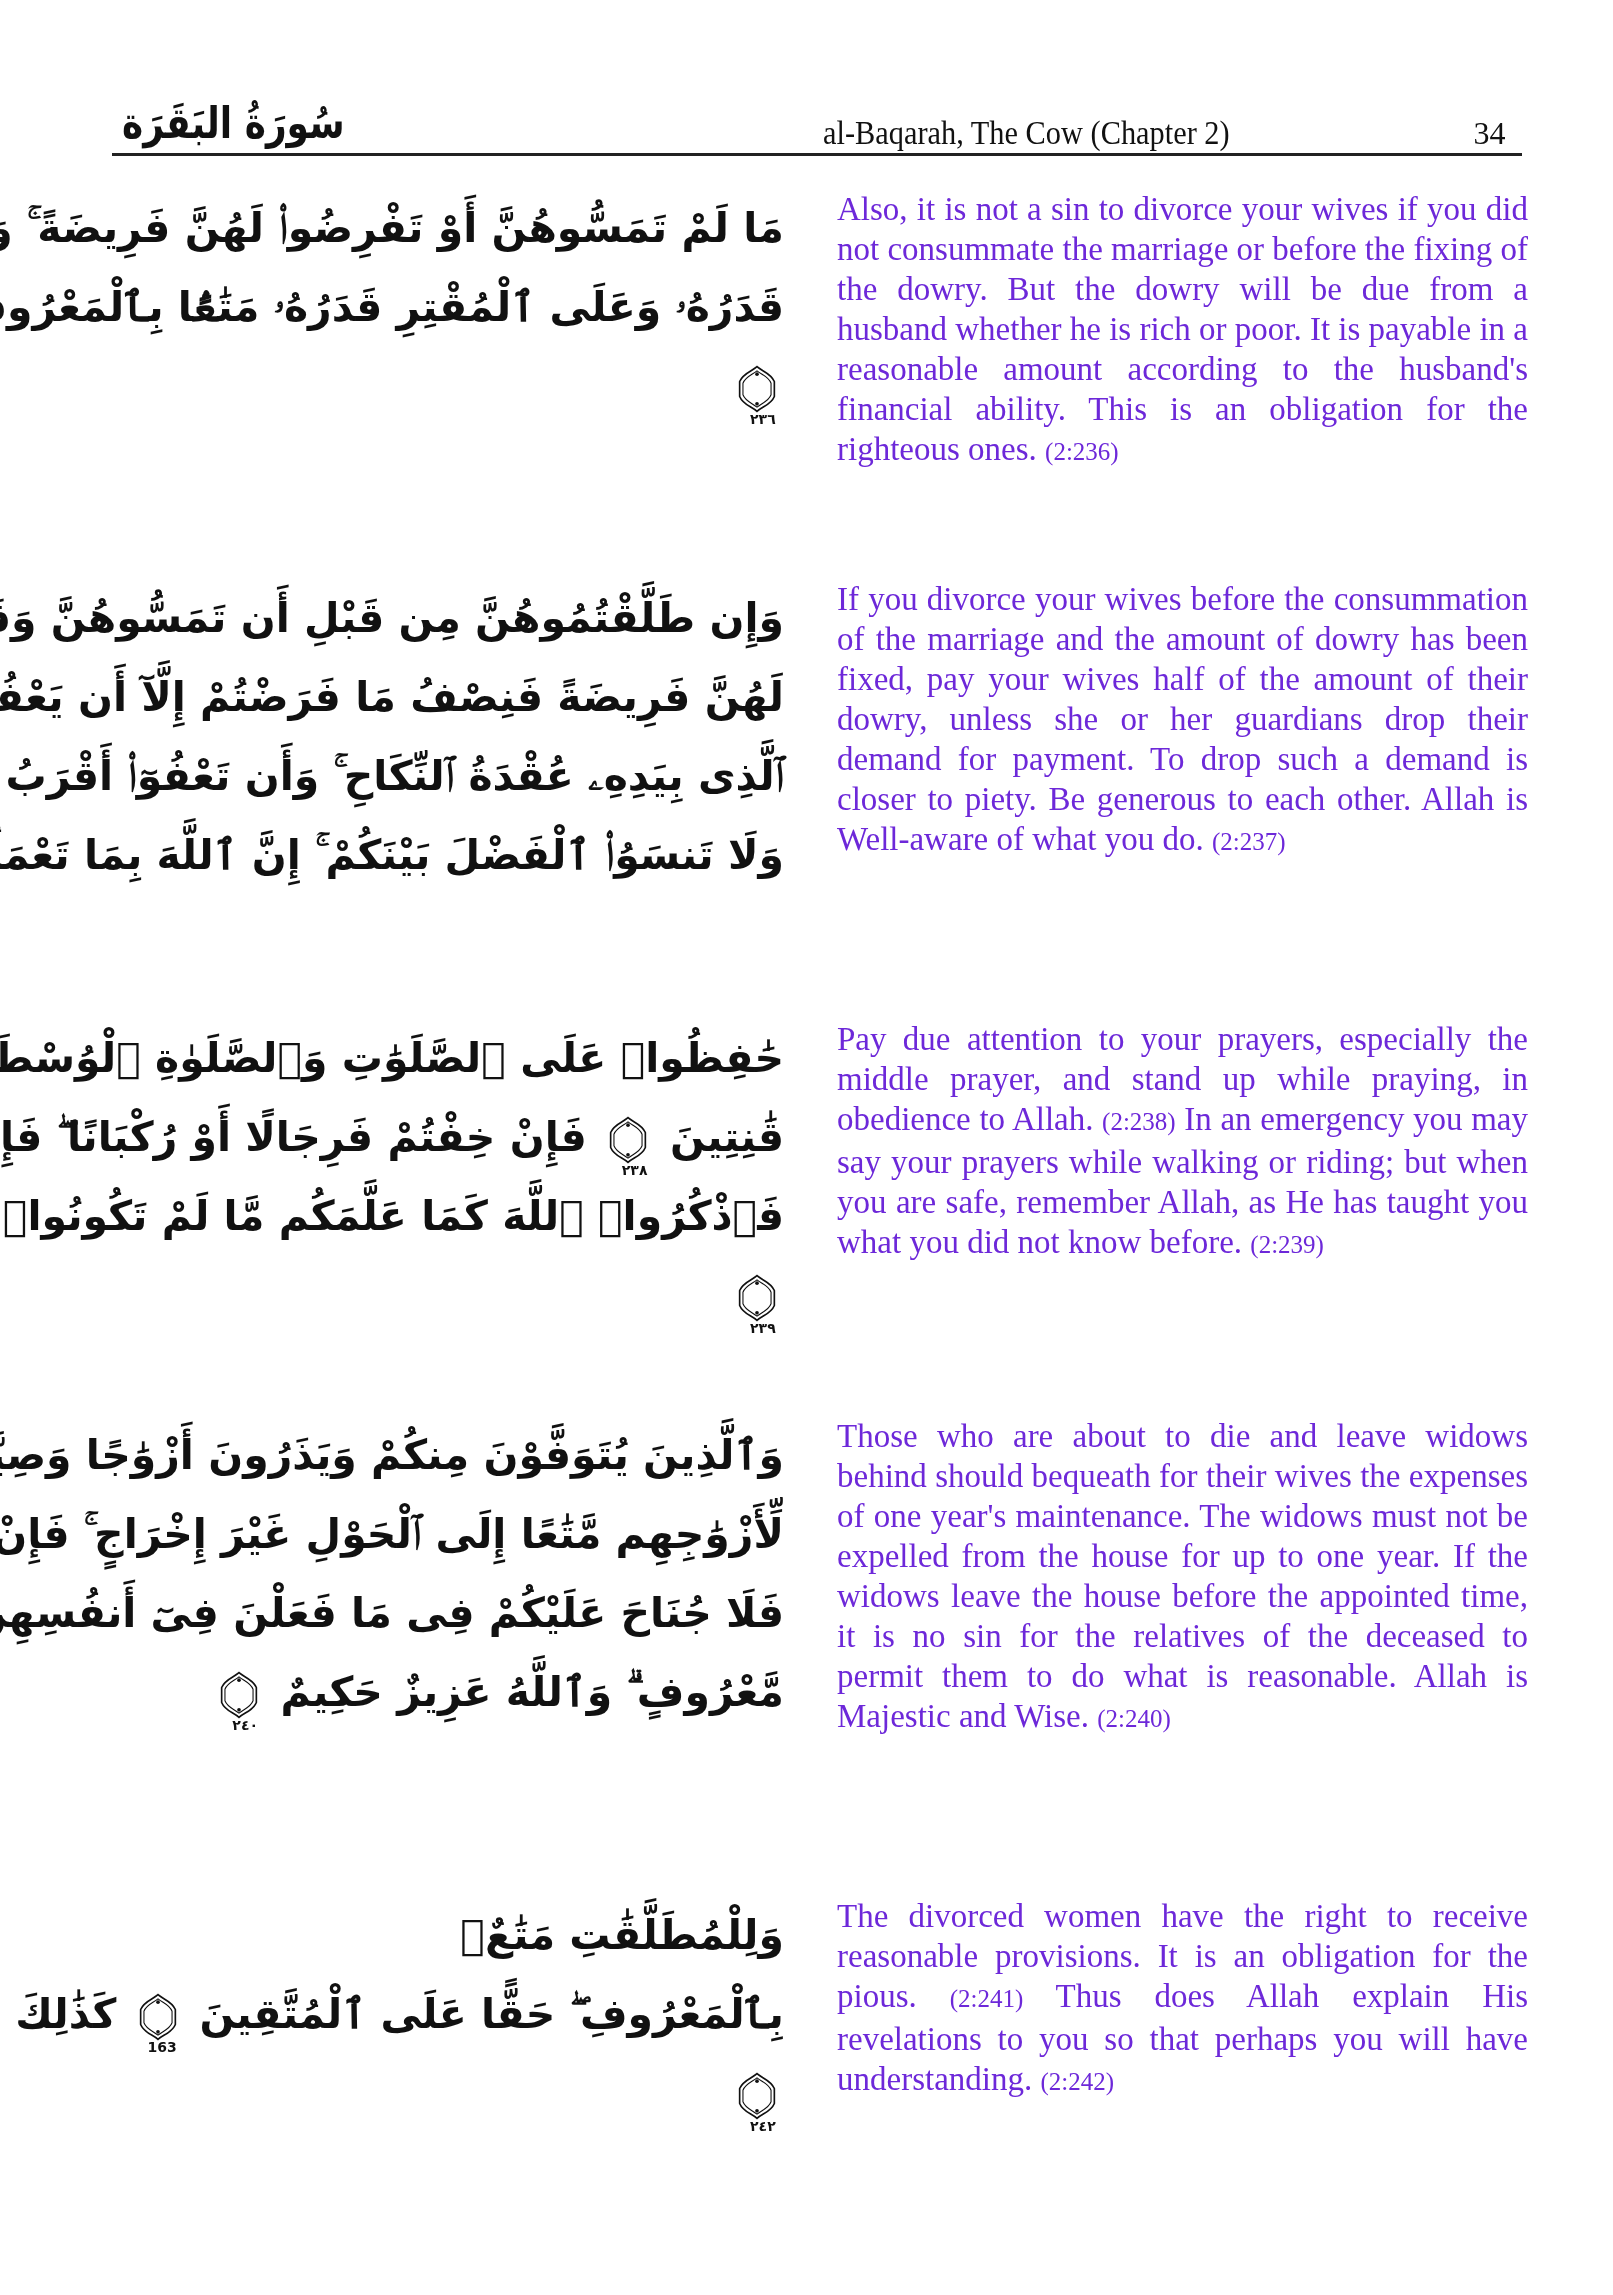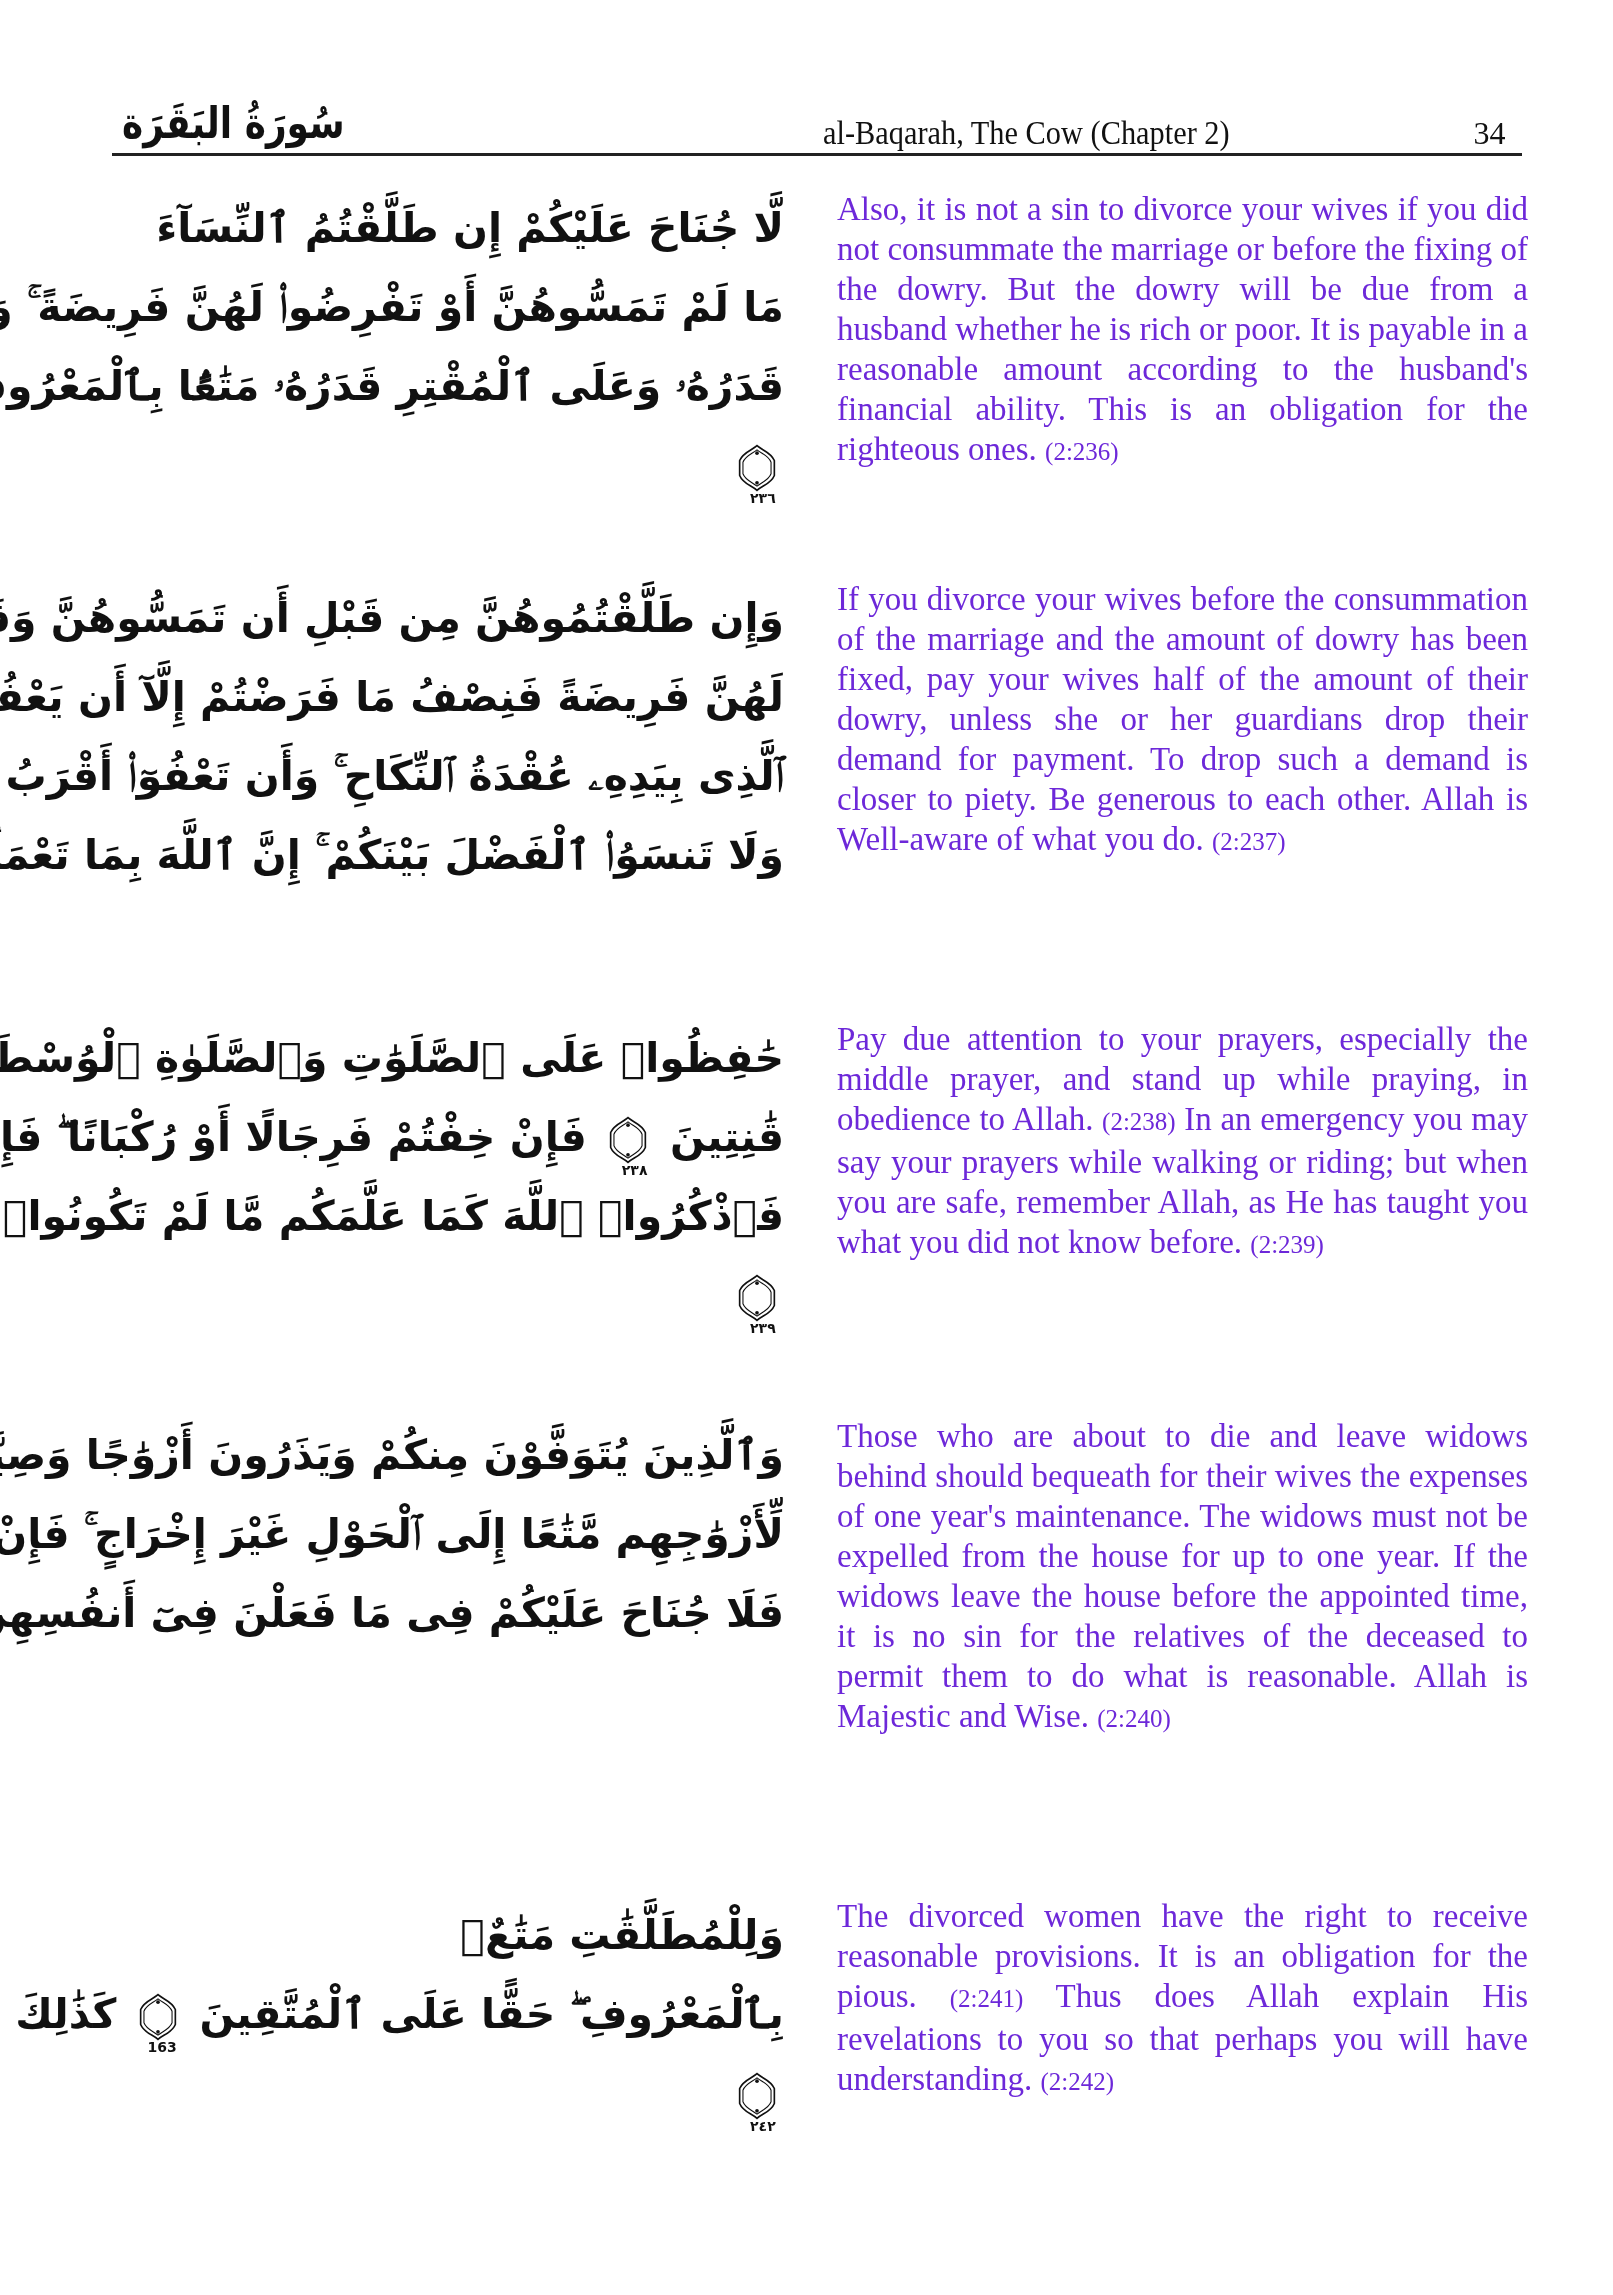--- a/index.html
+++ b/index.html
@@ -59,21 +59,20 @@
 
 <div class="header">
   <div class="surah-logo">سُورَةُ البَقَرَة</div>
   <div class="running-title">al-Baqarah, The Cow (Chapter 2)</div>
   <div class="page-number">34</div>
   <div class="header-rule"></div>
 </div>
 
 <div class="verse-block" style="top:189px">
   <div class="arabic">
-    <span class="line">لَّا جُنَاحَ عَلَيْكُمْ إِن طَلَّقْتُمُ ٱلنِّسَآءَ</span>
     <span class="line">مَا لَمْ تَمَسُّوهُنَّ أَوْ تَفْرِضُوا۟ لَهُنَّ فَرِيضَةً ۚ وَمَتِّعُوهُنَّ عَلَى ٱلْمُوسِعِ</span>
     <span class="line">قَدَرُهُۥ وَعَلَى ٱلْمُقْتِرِ قَدَرُهُۥ مَتَٰعًۢا بِٱلْمَعْرُوفِ ۖ حَقًّا عَلَى ٱلْمُحْسِنِينَ</span>
     <span class="marker-line">
       <span class="marker">
         <svg viewBox="0 0 46 58">
             <use href="#marker-shape"></use>
           </svg>
         <span class="marker-num">٢٣٦</span>
       </span>
     </span>
@@ -129,20 +128,29 @@
     <span>In an emergency you may say your prayers while walking or riding; but when you are safe, remember Allah, as He has taught you what you did not know before.</span>
     <span class="ref">(2:239)</span>
   </div>
 </div>
 
 <div class="verse-block" style="top:1416px">
   <div class="arabic">
     <span class="line">وَٱلَّذِينَ يُتَوَفَّوْنَ مِنكُمْ وَيَذَرُونَ أَزْوَٰجًا وَصِيَّةً</span>
     <span class="line">لِّأَزْوَٰجِهِم مَّتَٰعًا إِلَى ٱلْحَوْلِ غَيْرَ إِخْرَاجٍ ۚ فَإِنْ خَرَجْنَ</span>
     <span class="line">فَلَا جُنَاحَ عَلَيْكُمْ فِى مَا فَعَلْنَ فِىٓ أَنفُسِهِنَّ مِن</span>
+    <span class="line">
+      <span>مَّعْرُوفٍ ۗ وَٱللَّهُ عَزِيزٌ حَكِيمٌ</span>
+      <span class="marker">
+        <svg viewBox="0 0 46 58">
+            <use href="#marker-shape"></use>
+          </svg>
+        <span class="marker-num">٢٤٠</span>
+      </span>
+    </span>
   </div>
   <div class="english" style="top:0">
     <span>Those who are about to die and leave widows behind should bequeath for their wives the expenses of one year's maintenance. The widows must not be expelled from the house for up to one year. If the widows leave the house before the appointed time, it is no sin for the relatives of the deceased to permit them to do what is reasonable. Allah is Majestic and Wise.</span>
     <span class="ref">(2:240)</span>
   </div>
 </div>
 
 <div class="verse-block" style="top:1896px">
   <div class="arabic">
     <span class="line">وَلِلْمُطَلَّقَٰتِ مَتَٰعٌۢ</span>

